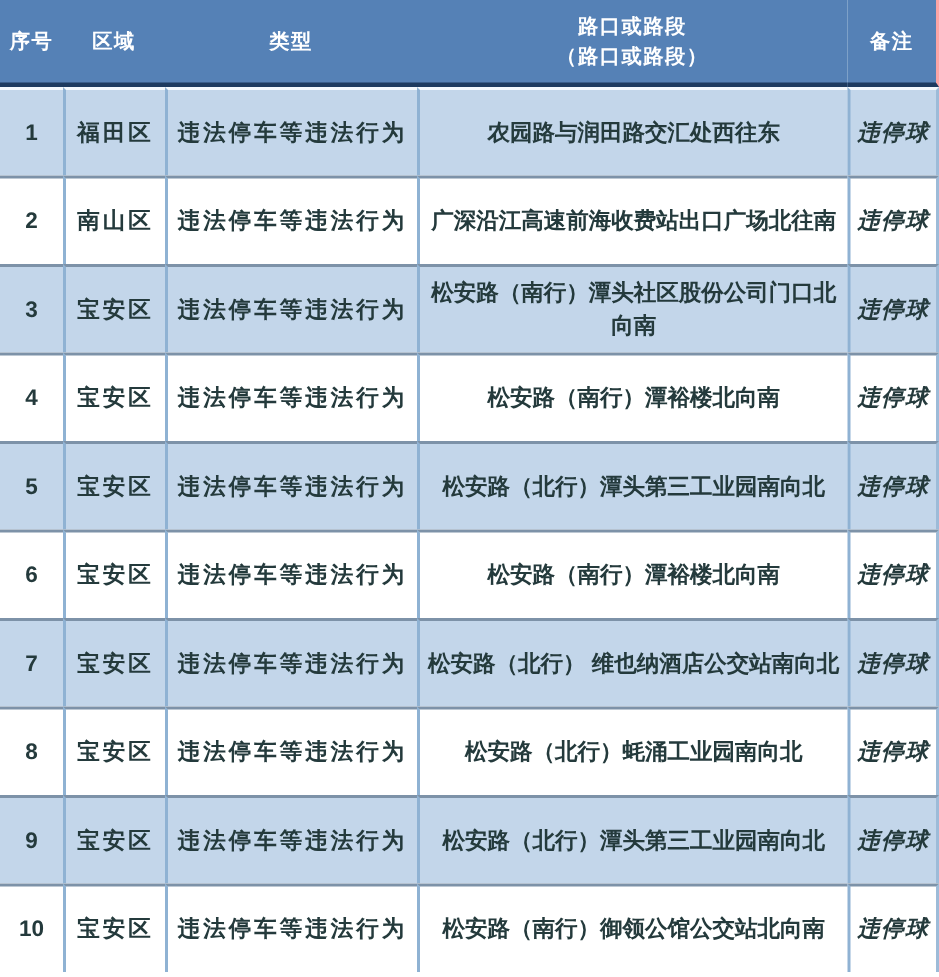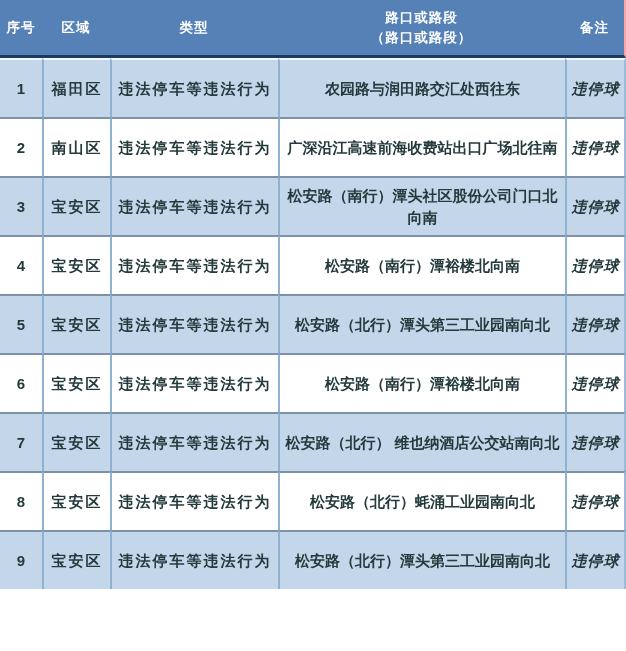--- a/index.html
+++ b/index.html
@@ -135,14 +135,21 @@
     <td class="c-location">松安路（北行）蚝涌工业园南向北</td>
     <td class="c-remark">违停球</td>
   </tr>
       <tr class="row-blue">
     <td class="c-index">9</td>
     <td class="c-district">宝安区</td>
     <td class="c-type">违法停车等违法行为</td>
     <td class="c-location">松安路（北行）潭头第三工业园南向北</td>
     <td class="c-remark">违停球</td>
   </tr>
+      <tr class="row-white">
+    <td class="c-index">10</td>
+    <td class="c-district">宝安区</td>
+    <td class="c-type">违法停车等违法行为</td>
+    <td class="c-location">松安路（南行）御领公馆公交站北向南</td>
+    <td class="c-remark">违停球</td>
+  </tr>
     </tbody>
 </table>
 
 </body></html>

